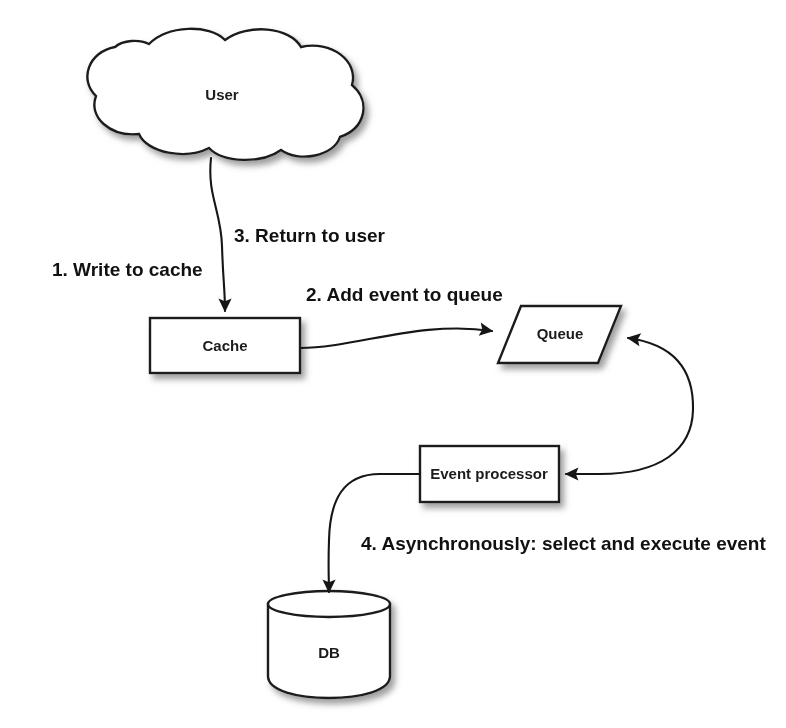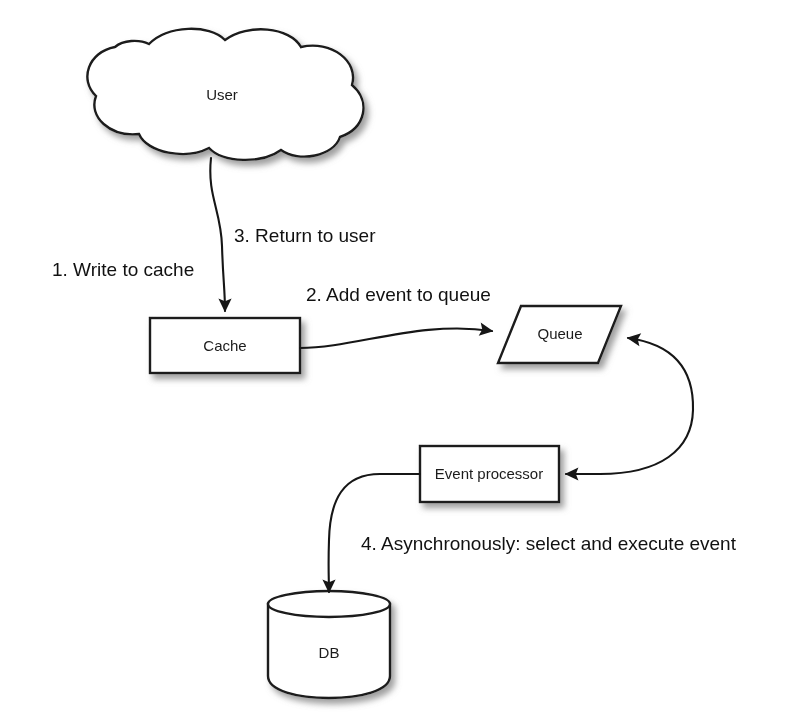--- a/index.html
+++ b/index.html
@@ -10,20 +10,21 @@
   }
   body {
     font-family: "Liberation Sans", "DejaVu Sans", sans-serif;
   }
   #diagram-canvas {
     position: relative;
     width: 786px;
     height: 728px;
     background: #ffffff;
     overflow: hidden;
+    font-weight: bold;
   }
   #diagram-svg {
     position: absolute;
     top: 0;
     left: 0;
     width: 786px;
     height: 728px;
     display: block;
   }
   .node-label {

